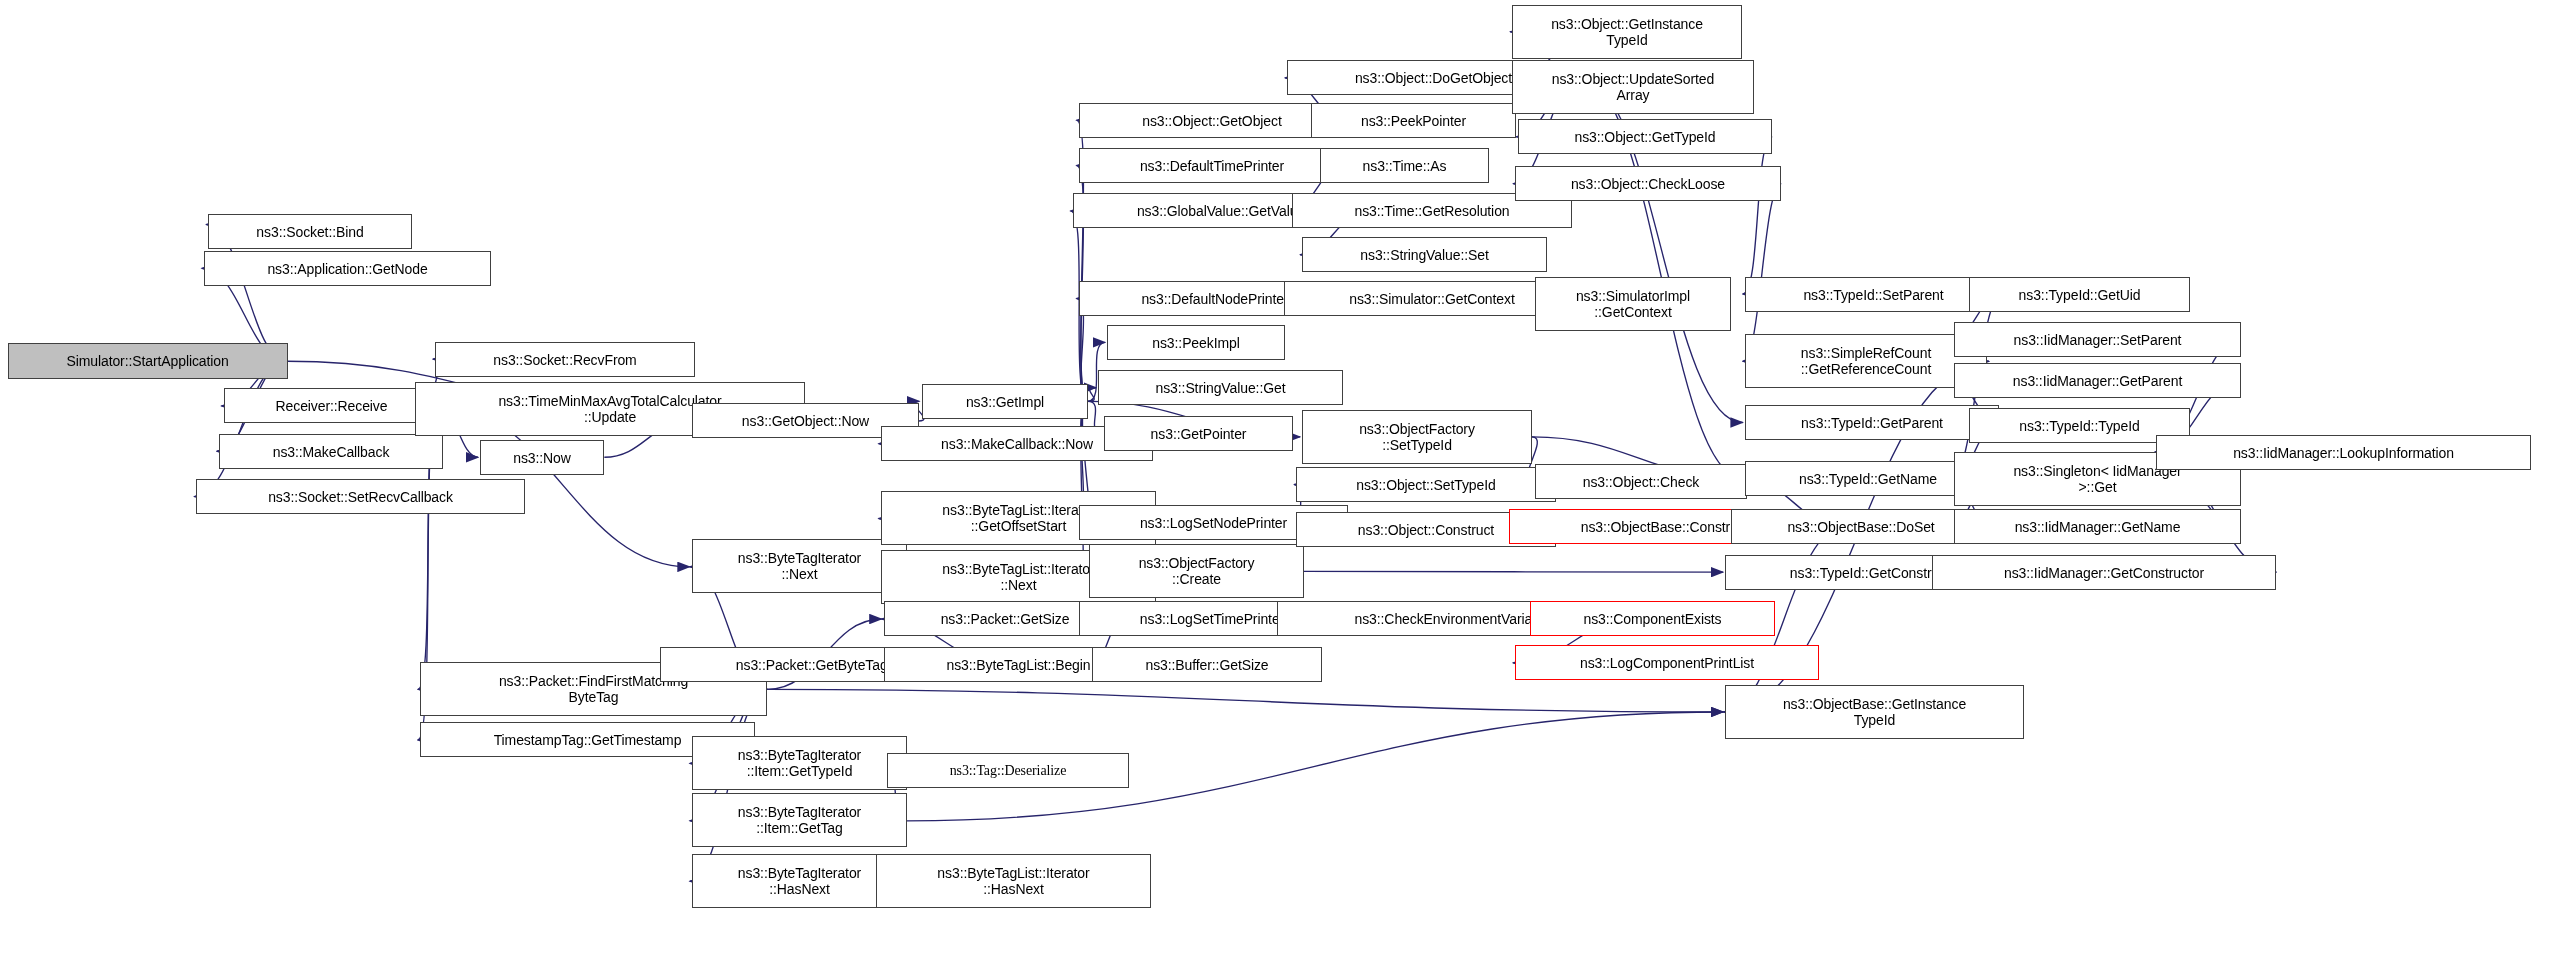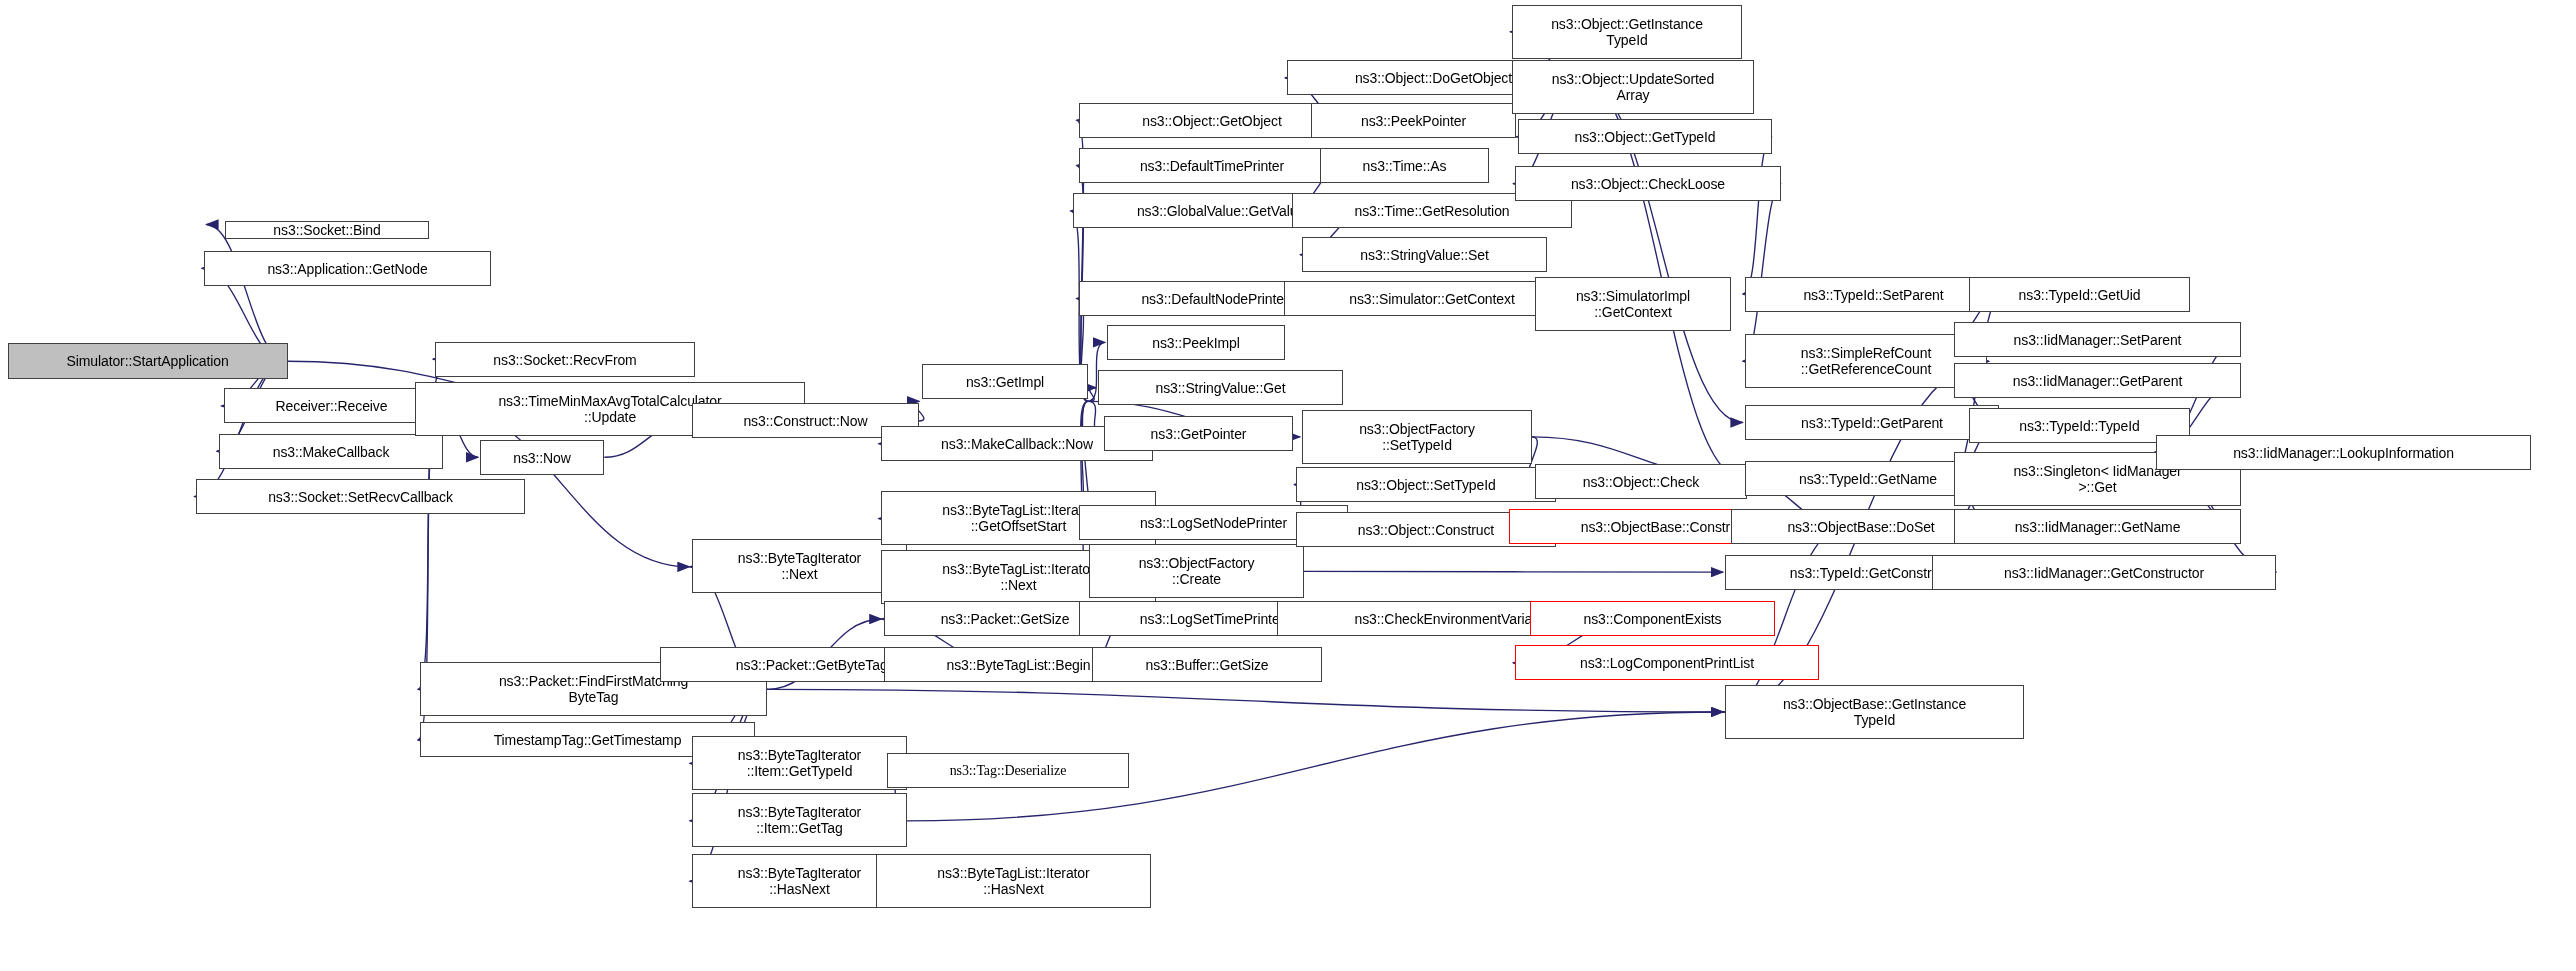--- a/index.html
+++ b/index.html
@@ -141,52 +141,52 @@
         <path d="M1142,471 C1220.525,471 1237.975,239 1316.5,239" fill="none" stroke="#27246b" stroke-width="0.9" marker-end="url(#ah)"></path>
         <path d="M1483,224.5 C1457.125,224.5 1451.375,299.5 1425.5,299.5" fill="none" stroke="#27246b" stroke-width="0.9" marker-end="url(#ah)"></path>
         <path d="M1483,251.5 C1457.125,251.5 1451.375,299.5 1425.5,299.5" fill="none" stroke="#27246b" stroke-width="0.9" marker-end="url(#ah)"></path>
         <path d="M1483,317 C1457.125,317 1451.375,299.5 1425.5,299.5" fill="none" stroke="#27246b" stroke-width="0.9" marker-end="url(#ah)"></path>
         <path d="M1483,348.5 C1457.125,348.5 1451.375,299.5 1425.5,299.5" fill="none" stroke="#27246b" stroke-width="0.9" marker-end="url(#ah)"></path>
         <path d="M1507,378.5 C1470.325,378.5 1462.175,299.5 1425.5,299.5" fill="none" stroke="#27246b" stroke-width="0.9" marker-end="url(#ah)"></path>
       </g>
   </svg>
   <div id="nodes">
       <div class="node root" style="left: 7.6px; top: 343px; width: 280px; height: 36px;">Simulator::StartApplication</div>
-      <div class="node" style="left: 208px; top: 221px; width: 204px; height: 18px; margin-left: 17px;">ns3::Socket::Bind</div>
+      <div class="node" style="left: 208px; top: 214px; width: 204px; height: 35px;">ns3::Socket::Bind</div>
       <div class="node" style="left: 204px; top: 251px; width: 287px; height: 35px; text-align: right;">ns3::Application::GetNode</div>
       <div class="node" style="left: 224px; top: 388px; width: 215px; height: 35px;">Receiver::Receive</div>
       <div class="node" style="left: 219px; top: 434px; width: 224px; height: 35px;">ns3::MakeCallback</div>
       <div class="node" style="left: 196px; top: 479px; width: 329px; height: 35px;">ns3::Socket::SetRecvCallback</div>
       <div class="node" style="left: 435px; top: 342px; width: 260px; height: 35px;">ns3::Socket::RecvFrom</div>
       <div class="node" style="left: 415px; top: 382px; width: 390px; height: 54px;">ns3::TimeMinMaxAvgTotalCalculator
 ::Update</div>
       <div class="node" style="left: 480px; top: 440px; width: 124px; height: 35px;">ns3::Now</div>
       <div class="node" style="left: 420px; top: 662px; width: 347px; height: 54px;">ns3::Packet::FindFirstMatching
 ByteTag</div>
       <div class="node" style="left: 420px; top: 722px; width: 335px; height: 35px;">TimestampTag::GetTimestamp</div>
       <div class="node" style="left: 692px; top: 539px; width: 215px; height: 54px;">ns3::ByteTagIterator
 ::Next</div>
       <div class="node" style="left: 660px; top: 647px; width: 347px; height: 35px;">ns3::Packet::GetByteTagIterator</div>
       <div class="node" style="left: 692px; top: 736px; width: 215px; height: 54px;">ns3::ByteTagIterator
 ::Item::GetTypeId</div>
       <div class="node" style="left: 692px; top: 793px; width: 215px; height: 54px;">ns3::ByteTagIterator
 ::Item::GetTag</div>
       <div class="node" style="left: 692px; top: 854px; width: 215px; height: 54px;">ns3::ByteTagIterator
 ::HasNext</div>
-      <div class="node" style="left: 692px; top: 403px; width: 227px; height: 35px;">ns3::Construct::Now</div>
+      <div class="node" style="left: 692px; top: 403px; width: 227px; height: 35px;">ns3::GetObject::Now</div>
       <div class="node" style="left: 881px; top: 491px; width: 275px; height: 54px;">ns3::ByteTagList::Iterator
 ::GetOffsetStart</div>
       <div class="node" style="left: 881px; top: 550px; width: 275px; height: 54px;">ns3::ByteTagList::Iterator
 ::Next</div>
       <div class="node" style="left: 884px; top: 601px; width: 242px; height: 35px;">ns3::Packet::GetSize</div>
       <div class="node" style="left: 884px; top: 647px; width: 269px; height: 35px;">ns3::ByteTagList::Begin</div>
       <div class="node" style="left: 887px; top: 753px; width: 242px; height: 35px; font-family: Liberation Serif, serif;">ns3::Tag::Deserialize</div>
       <div class="node" style="left: 876px; top: 854px; width: 275px; height: 54px;">ns3::ByteTagList::Iterator
 ::HasNext</div>
-      <div class="node" style="left: 922px; top: 364px; width: 166px; height: 35px;">ns3::GetImpl</div>
+      <div class="node" style="left: 922px; top: 384px; width: 166px; height: 35px;">ns3::GetImpl</div>
       <div class="node" style="left: 881px; top: 426px; width: 272px; height: 35px;">ns3::MakeCallback::Now</div>
       <div class="node" style="left: 1079px; top: 103px; width: 266px; height: 35px;">ns3::Object::GetObject</div>
       <div class="node" style="left: 1079px; top: 148px; width: 266px; height: 35px;">ns3::DefaultTimePrinter</div>
       <div class="node" style="left: 1073px; top: 193px; width: 296px; height: 35px;">ns3::GlobalValue::GetValue</div>
       <div class="node" style="left: 1079px; top: 281px; width: 272px; height: 35px;">ns3::DefaultNodePrinter</div>
       <div class="node" style="left: 1107px; top: 325px; width: 178px; height: 35px;">ns3::PeekImpl</div>
       <div class="node" style="left: 1098px; top: 370px; width: 245px; height: 35px;">ns3::StringValue::Get</div>
       <div class="node" style="left: 1104px; top: 416px; width: 189px; height: 35px;">ns3::GetPointer</div>
       <div class="node" style="left: 1079px; top: 505px; width: 269px; height: 35px;">ns3::LogSetNodePrinter</div>
       <div class="node" style="left: 1089px; top: 544px; width: 215px; height: 54px;">ns3::ObjectFactory

